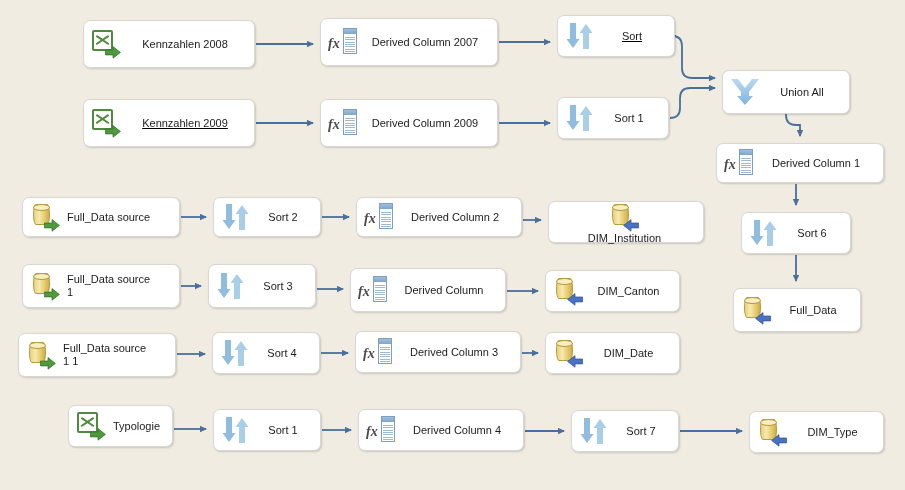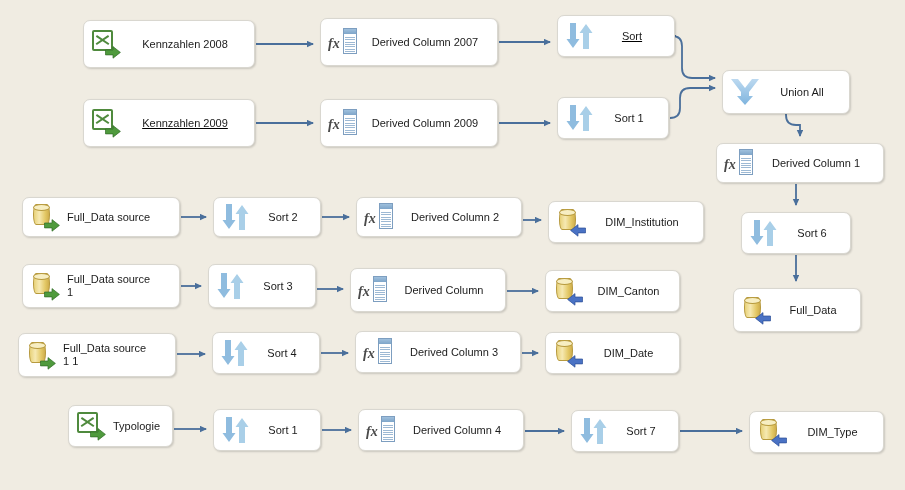--- a/index.html
+++ b/index.html
@@ -281,21 +281,21 @@
           <span class="ln" style="top:10px"></span>
           <span class="ln" style="top:12.3px"></span>
           <span class="ln" style="top:14.6px"></span>
           <span class="ln" style="top:16.9px"></span>
           <span class="ln" style="top:19.2px"></span>
           <span class="ln" style="top:21.5px"></span>
           <span class="ln" style="top:23.799999999999997px"></span>
         </span>
         <span class="lbl">Derived Column 2</span>
       </div>
-      <div class="node" style="left: 548px; top: 201px; width: 156px; height: 42px;">
+      <div class="node" style="left: 548px; top: 201px; width: 156px; height: 42px; flex-direction: column;">
         <span class="ico ico-db">
           <span class="cyl"></span>
           <span class="top"></span>
           <span class="arw"><svg width="16" height="13" viewBox="0 0 16 13">
               <path d="M15.5,4 L8,4 L8,0.6 L0.6,6.4 L8,12.2 L8,8.9 L15.5,8.9 Z" fill="#4a72c4" stroke="#2c4f96" stroke-width="0.7" stroke-linejoin="round"></path>
             </svg></span>
         </span>
         <span class="lbl">DIM_Institution</span>
       </div>
       <div class="node leftlbl" style="left: 22px; top: 264px; width: 158px; height: 44px;">

